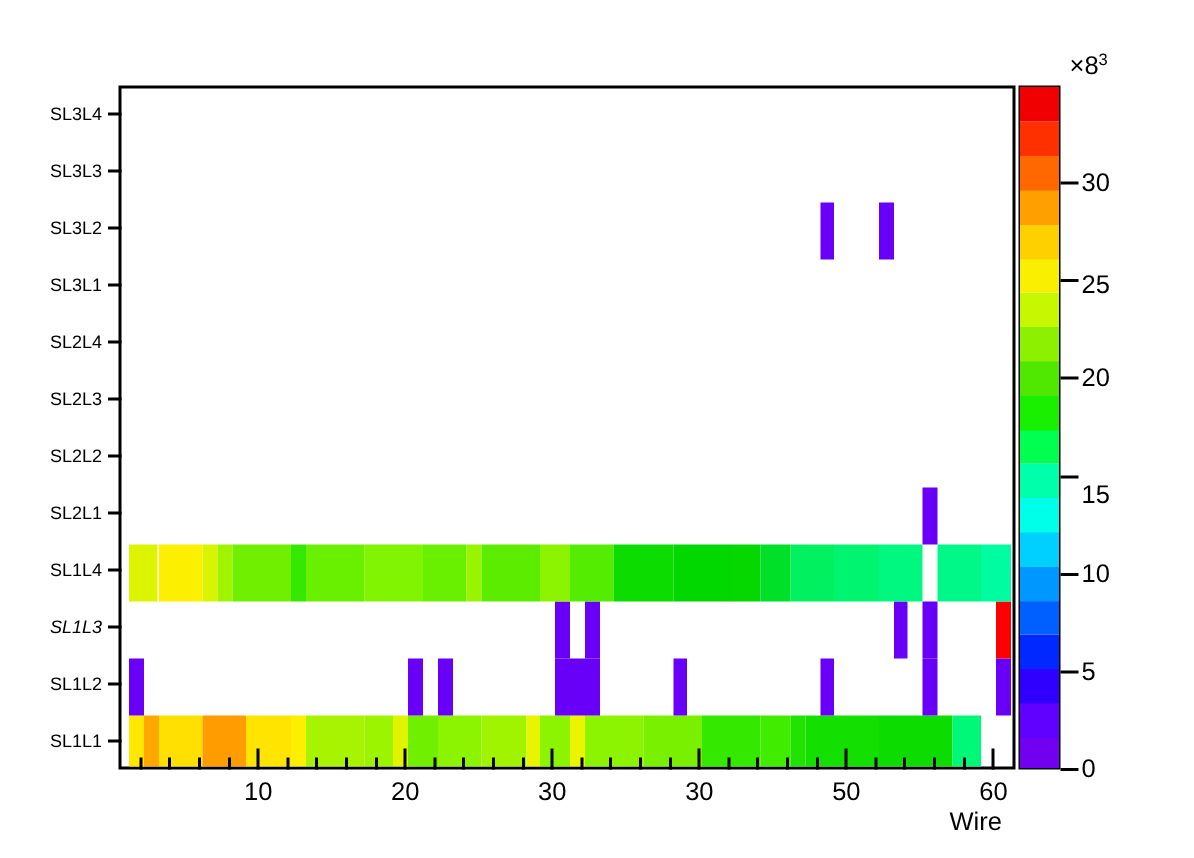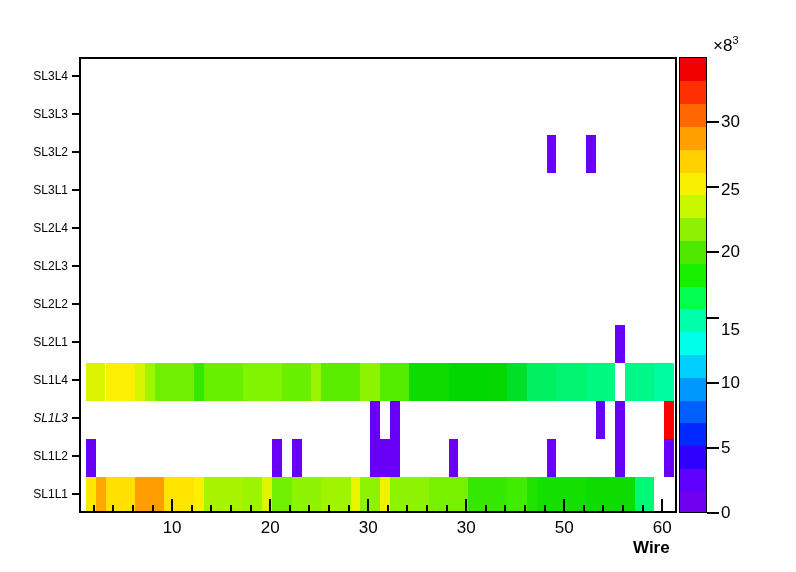--- a/index.html
+++ b/index.html
@@ -83,21 +83,20 @@
     transform: translateX(-50%);
     white-space: nowrap;
   }
   #xaxis-title {
     position: absolute;
     left: 633px;
     top: 538px;
     font-size: 17px;
     color: #000000;
     white-space: nowrap;
-    font-weight: bold;
   }
   
   #palette {
     position: absolute;
     left: 679px;
     top: 57px;
     width: 28px;
     height: 456px;
     border: 1px solid #000000;
     box-sizing: border-box;

